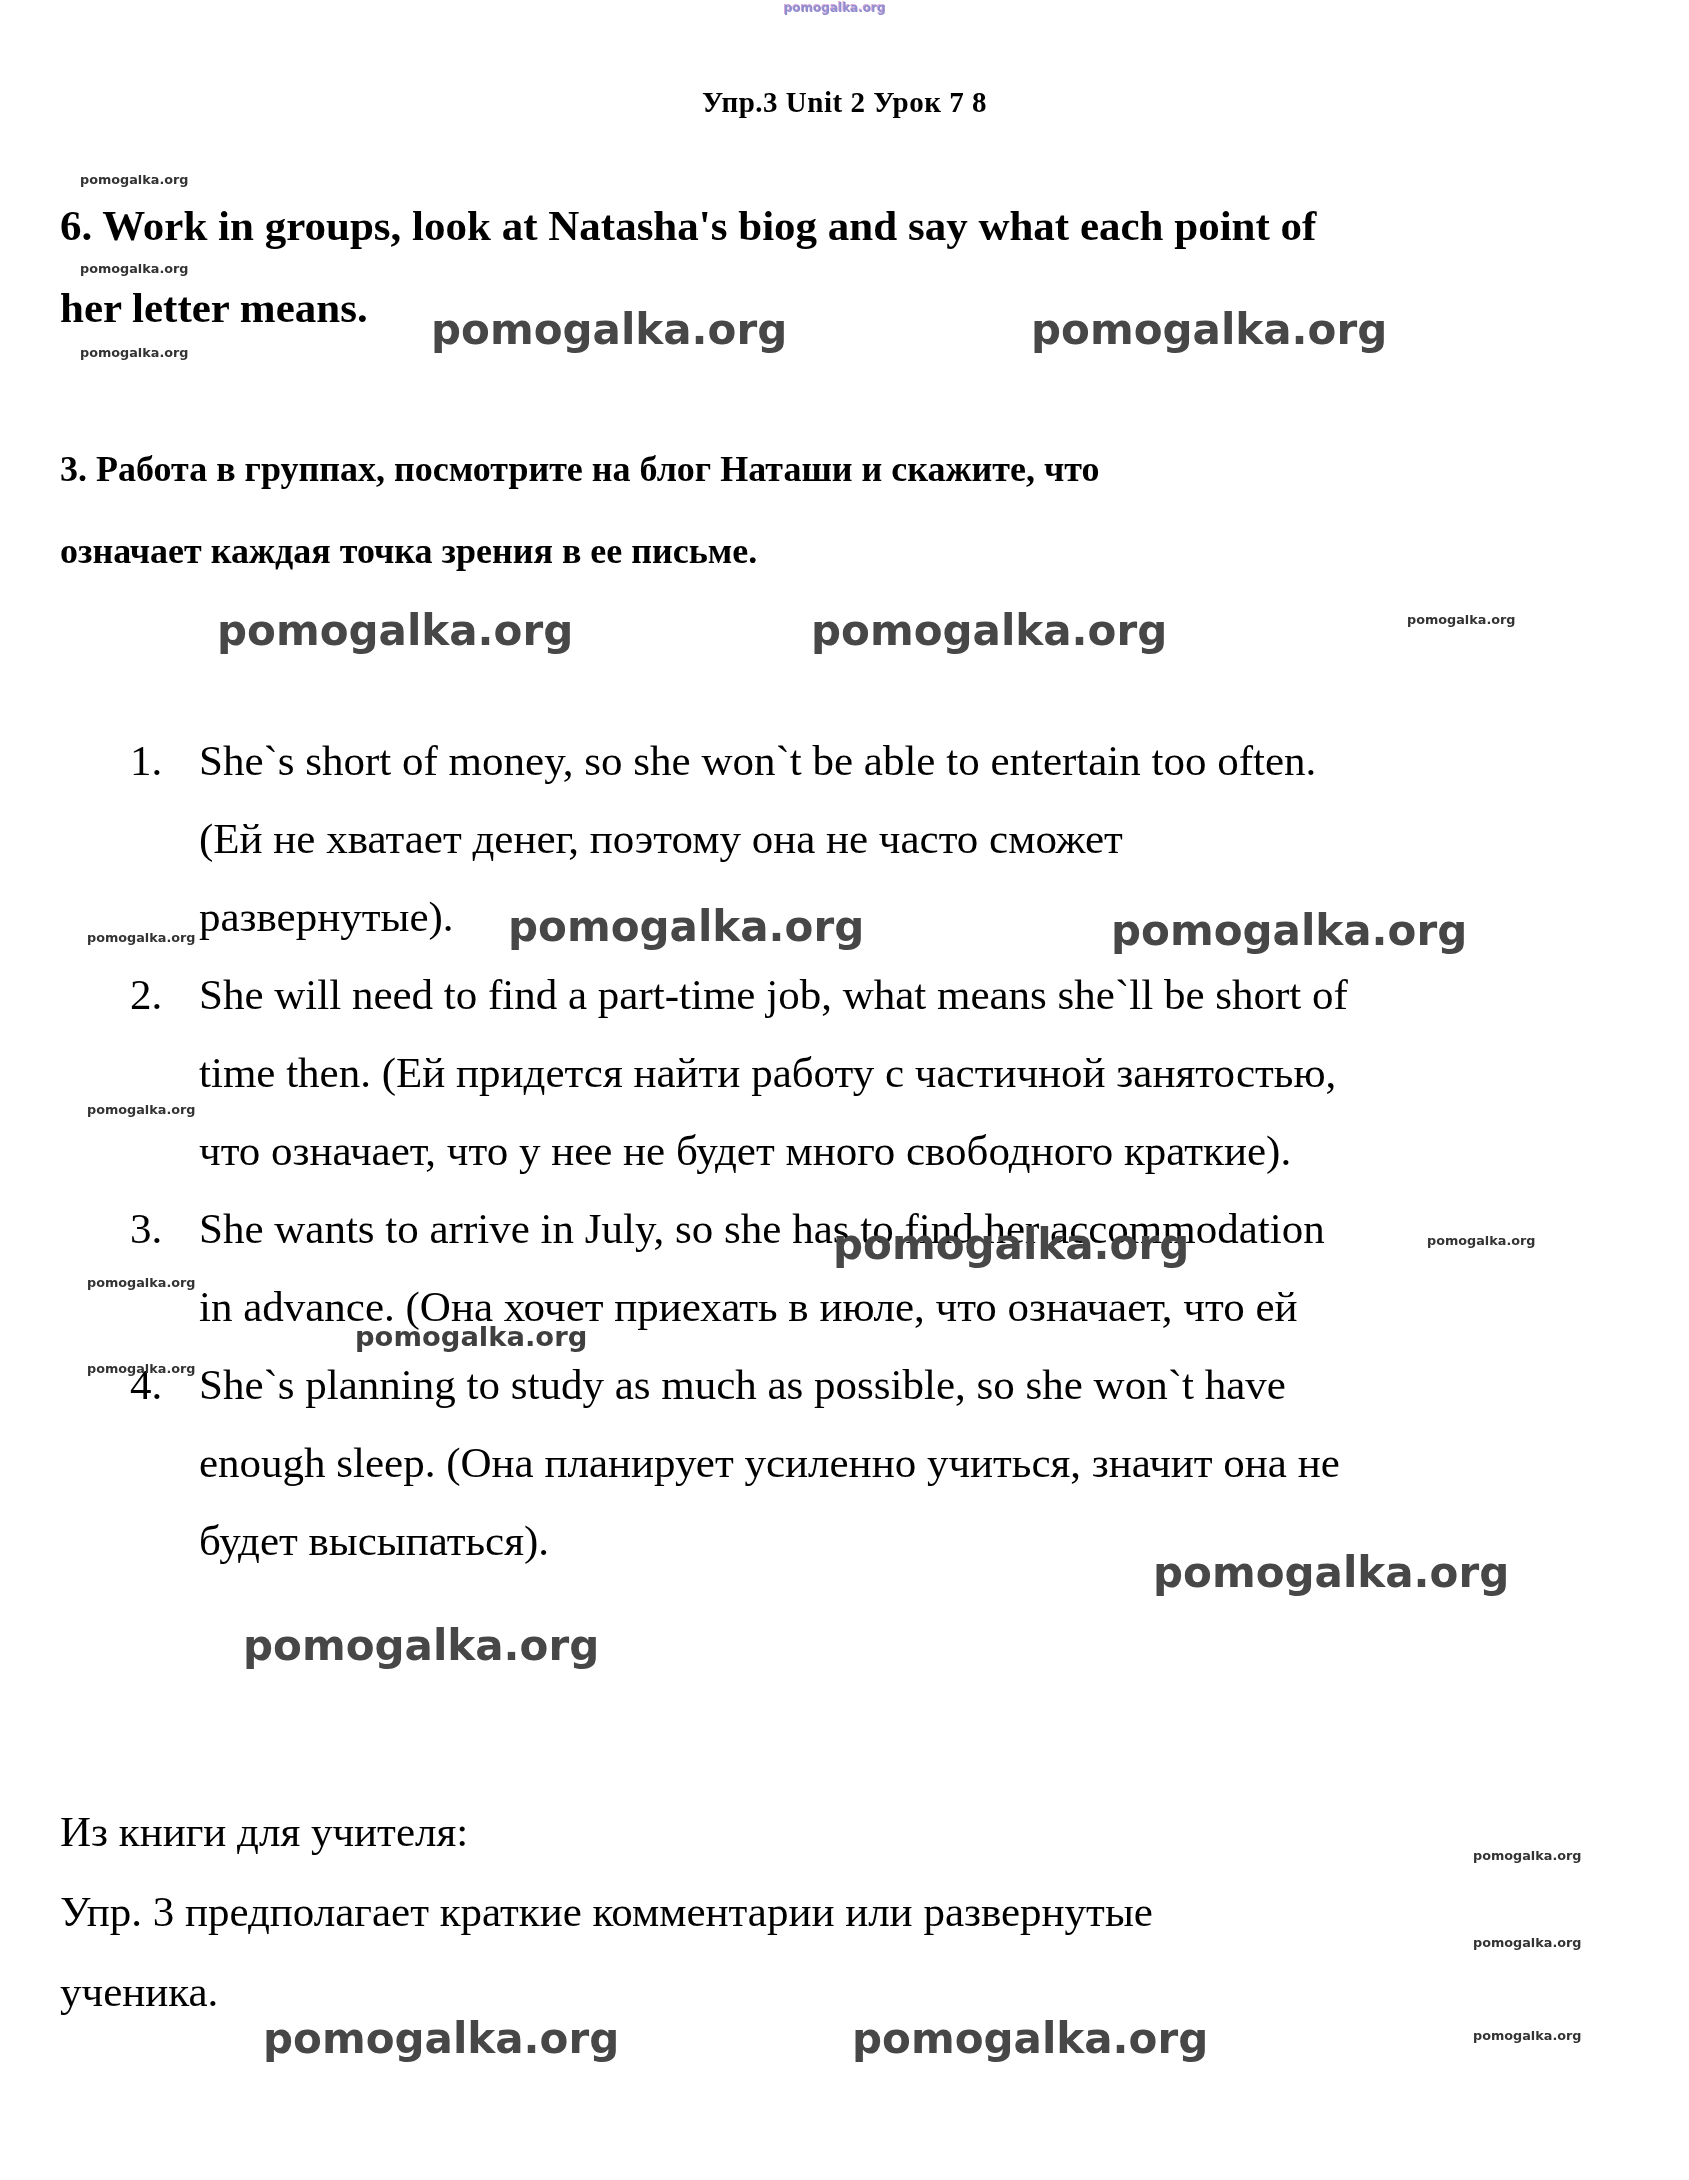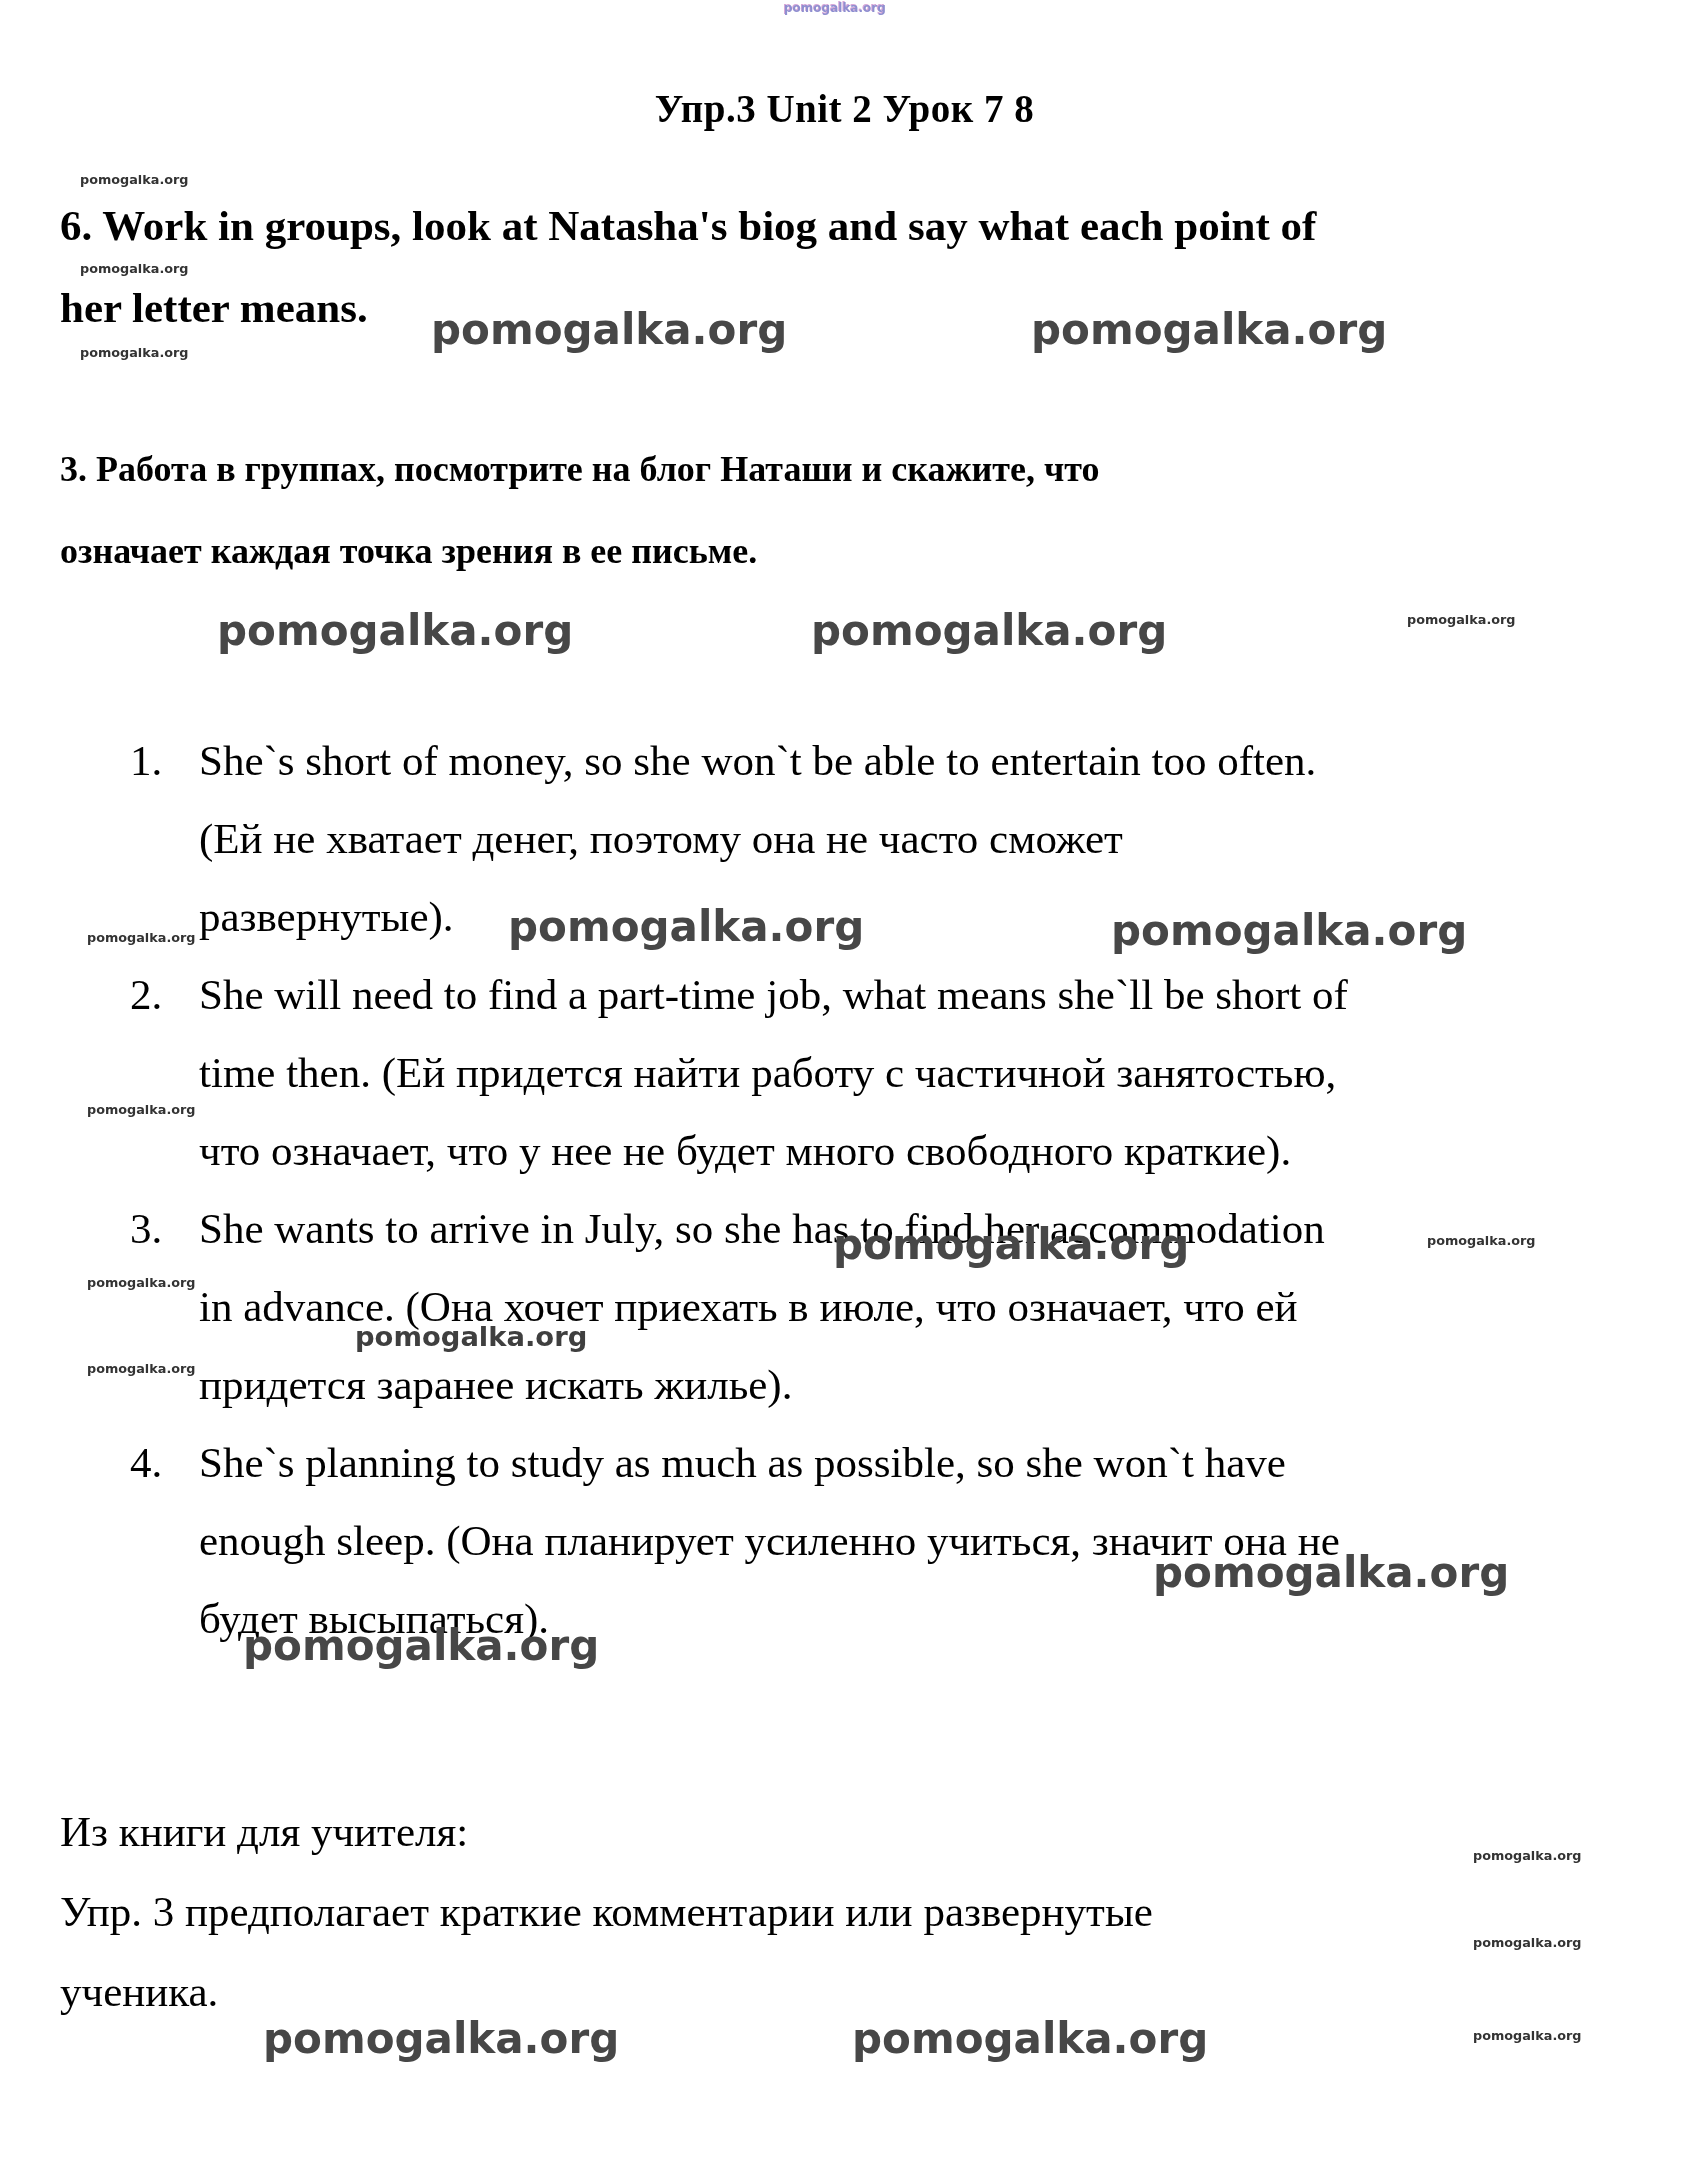--- a/index.html
+++ b/index.html
@@ -11,21 +11,21 @@
     background: #ffffff;
     font-family: "Liberation Serif", "DejaVu Serif", serif;
     color: #000000;
     overflow: hidden;
   }
   .title {
     position: absolute;
     top: 86px; left: 0;
     width: 100%;
     text-align: center;
-    font-size: 39px;
+    font-size: 29px;
     font-weight: bold;
     letter-spacing: 0.5px;
   }
   .task-en {
     position: absolute;
     top: 185px; left: 60px;
     width: 1572px;
     font-size: 43px;
     font-weight: bold;
     line-height: 82px;
@@ -105,21 +105,20 @@
         <div class="line">time then. (Ей придется найти работу с частичной занятостью,</div>
         <div class="line">что означает, что у нее не будет много свободного краткие).</div>
       </div>
     </div>
 
     <div class="answer">
       <span class="num">3.</span>
       <div class="lines">
         <div class="line">She wants to arrive in July, so she has to find her accommodation</div>
         <div class="line">in advance. (Она хочет приехать в июле, что означает, что ей</div>
-        <div class="line">придется заранее искать жилье).</div>
       </div>
     </div>
 
     <div class="answer">
       <span class="num">4.</span>
       <div class="lines">
         <div class="line">She`s planning to study as much as possible, so she won`t have</div>
         <div class="line">enough sleep. (Она планирует усиленно учиться, значит она не</div>
         <div class="line">будет высыпаться).</div>
       </div>

